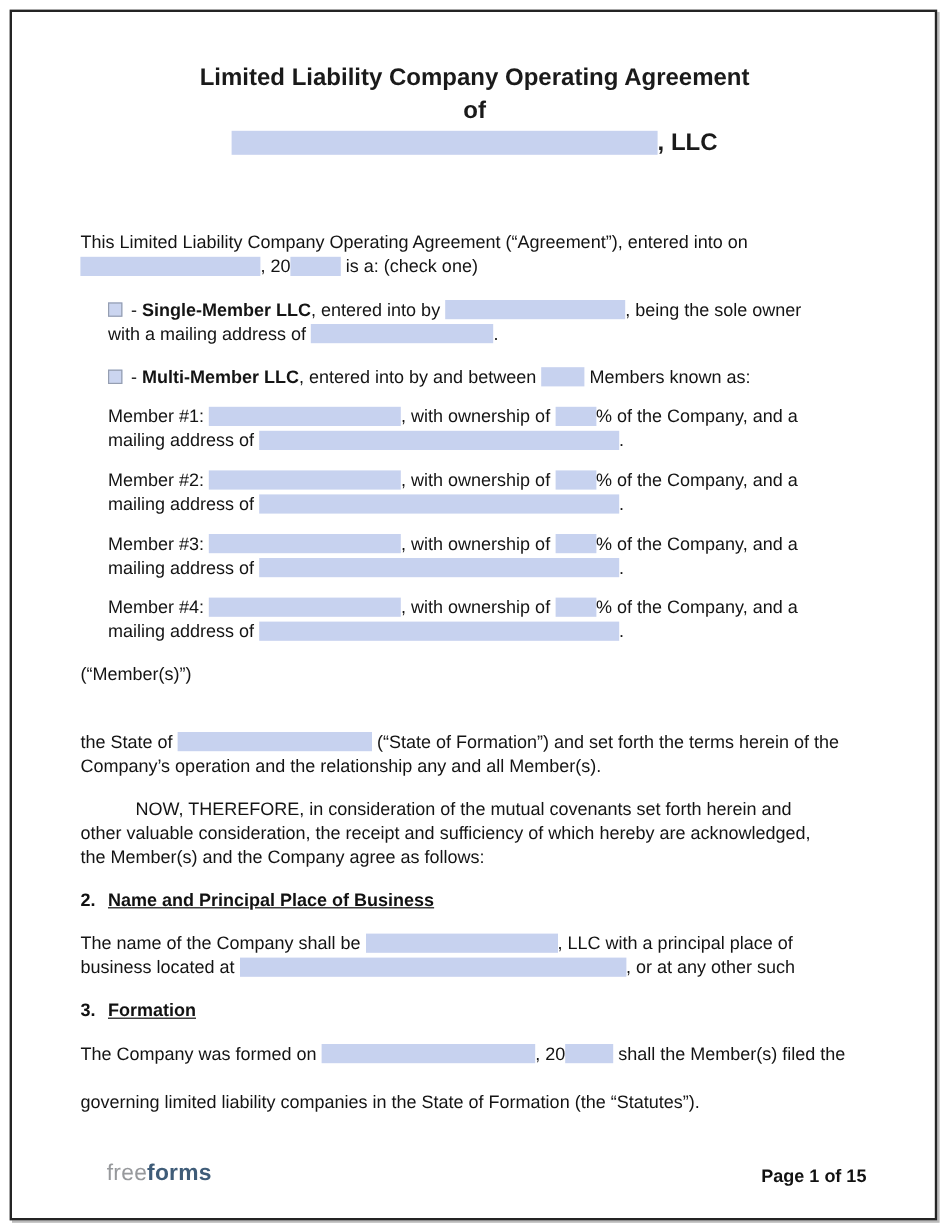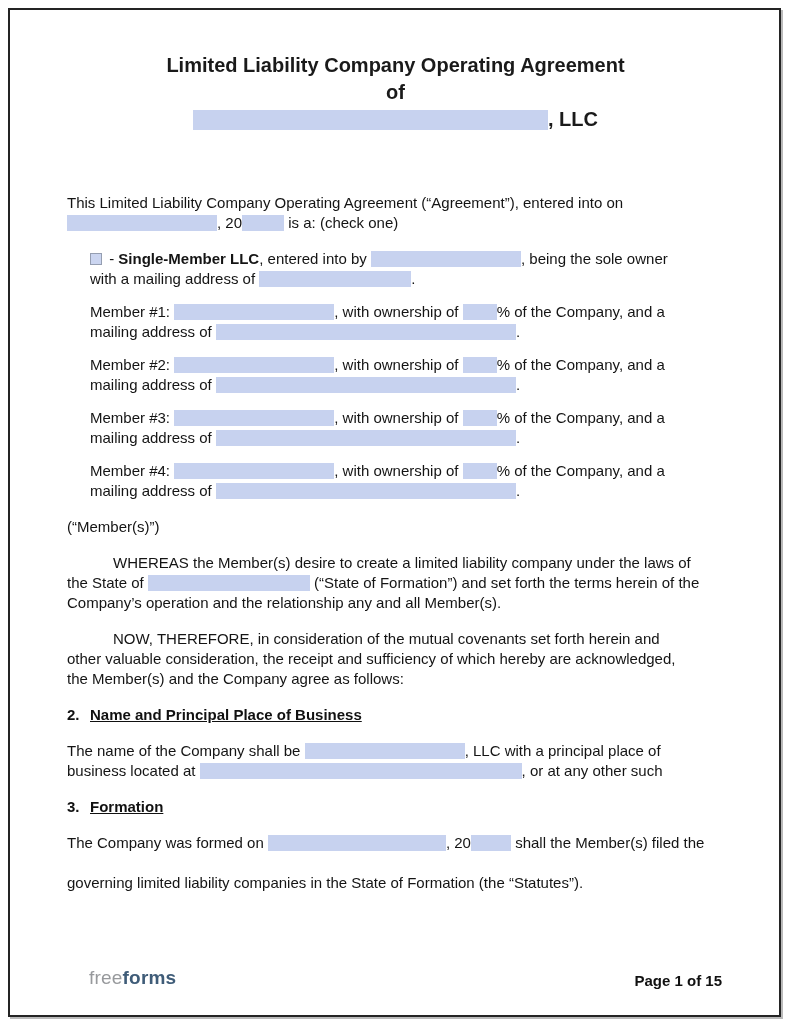--- a/index.html
+++ b/index.html
@@ -94,20 +94,27 @@
 
     <div class="para indent">
       <span class="checkbox"></span>
       <span>-</span>
       <span class="b">Single-Member LLC</span><span>, entered into by</span>
       <span class="blank w150"></span><span>, being the sole owner</span><br>
       <span>with a mailing address of</span>
       <span class="blank w152"></span><span>.</span>
     </div>
 
+    <div class="para indent">
+      <span class="checkbox"></span>
+      <span>-</span>
+      <span class="b">Multi-Member LLC</span><span>, entered into by and between</span>
+      <span class="blank w36"></span>
+      <span>Members known as:</span>
+    </div>
 
     <div class="para indent member">
       <span>Member #1:</span>
       <span class="blank w160"></span><span>, with ownership of</span>
       <span class="blank w34"></span><span>% of the Company, and a</span><br>
       <span>mailing address of</span>
       <span class="blank w300"></span><span>.</span>
     </div>
 
     <div class="para indent member">
@@ -130,21 +137,21 @@
       <span>Member #4:</span>
       <span class="blank w160"></span><span>, with ownership of</span>
       <span class="blank w34"></span><span>% of the Company, and a</span><br>
       <span>mailing address of</span>
       <span class="blank w300"></span><span>.</span>
     </div>
 
     <p class="para">(“Member(s)”)</p>
 
     <p class="para findent">
-      <span>WHEREAS the Member(s) desire to create a limited liability company under the laws of</span><br>
+      <br>
       <span>the State of</span>
       <span class="blank w162"></span>
       <span>(“State of Formation”) and set forth the terms herein of the</span><br>
       <span>Company’s operation and the relationship any and all Member(s).</span>
     </p>
 
     <p class="para findent">
       <span>NOW, THEREFORE, in consideration of the mutual covenants set forth herein and</span><br>
       <span>other valuable consideration, the receipt and sufficiency of which hereby are acknowledged,</span><br>
       <span>the Member(s) and the Company agree as follows:</span>

